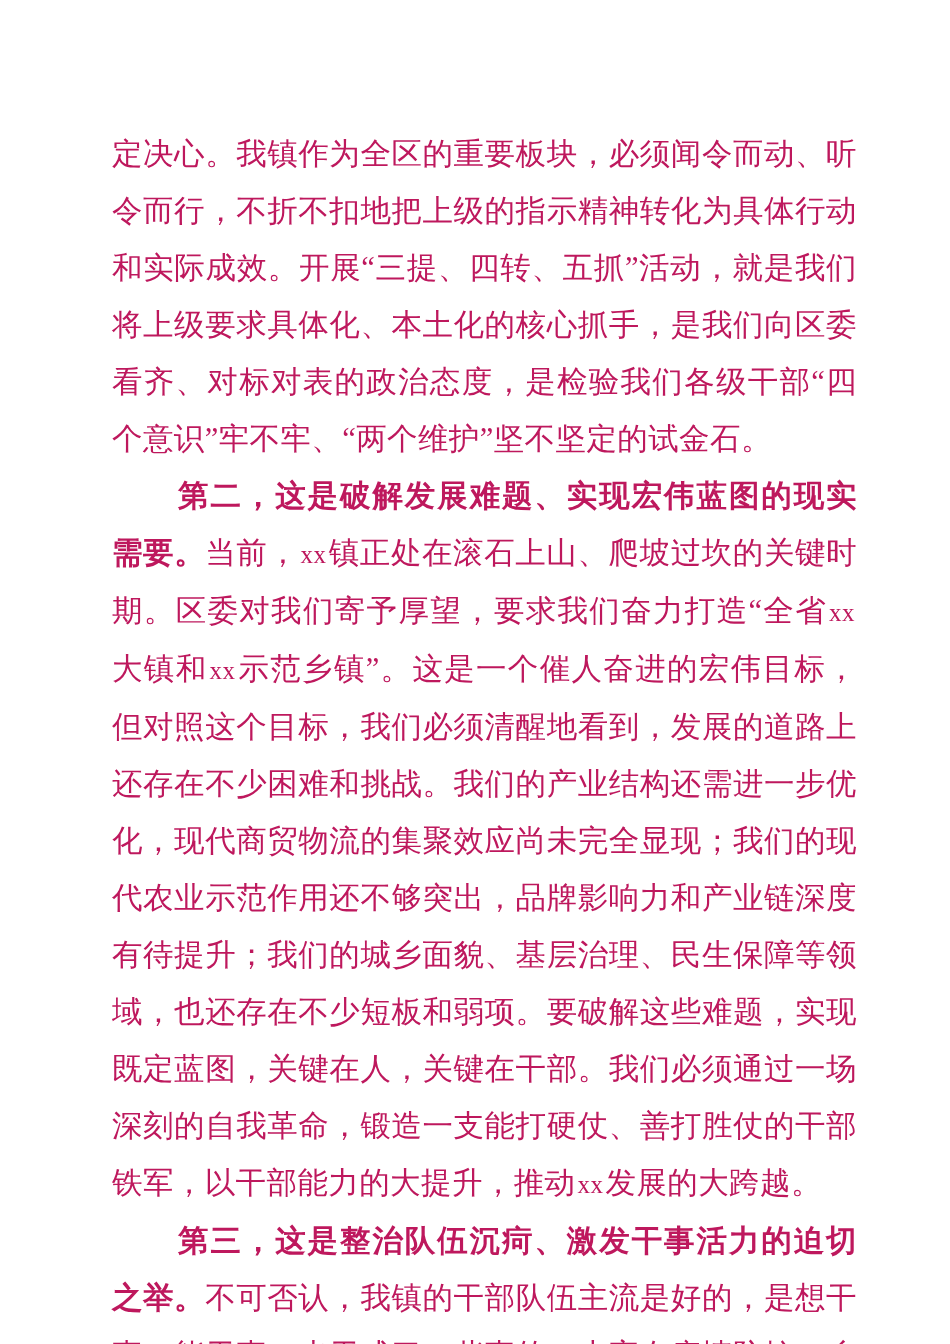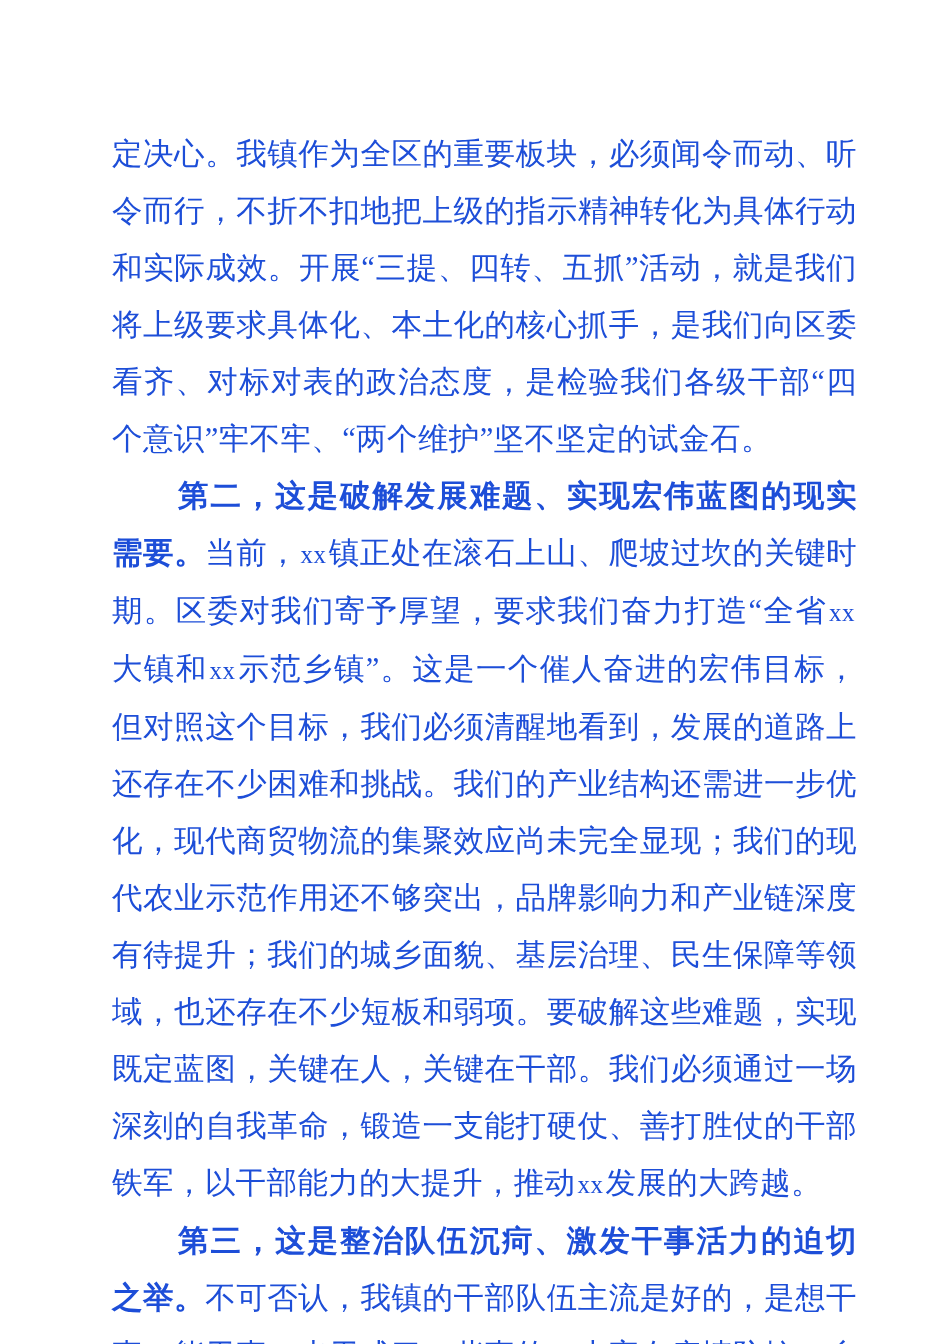--- a/index.html
+++ b/index.html
@@ -21,21 +21,21 @@
   .doc-body {
     position: absolute;
     left: 112px;
     top: 126px;
     width: 745px;
   }
   .para {
     margin: 0;
     font-size: 30.5px;
     line-height: 57px;
-    color: #1d4ed8;
+    color: #be185d;
     text-align: justify;
     text-justify: inter-ideograph;
     letter-spacing: 0.4px;
     font-weight: 400;
     text-indent: 0;
     -webkit-font-smoothing: antialiased;
   }
   .para.indent {
     text-indent: 66px;
   }

